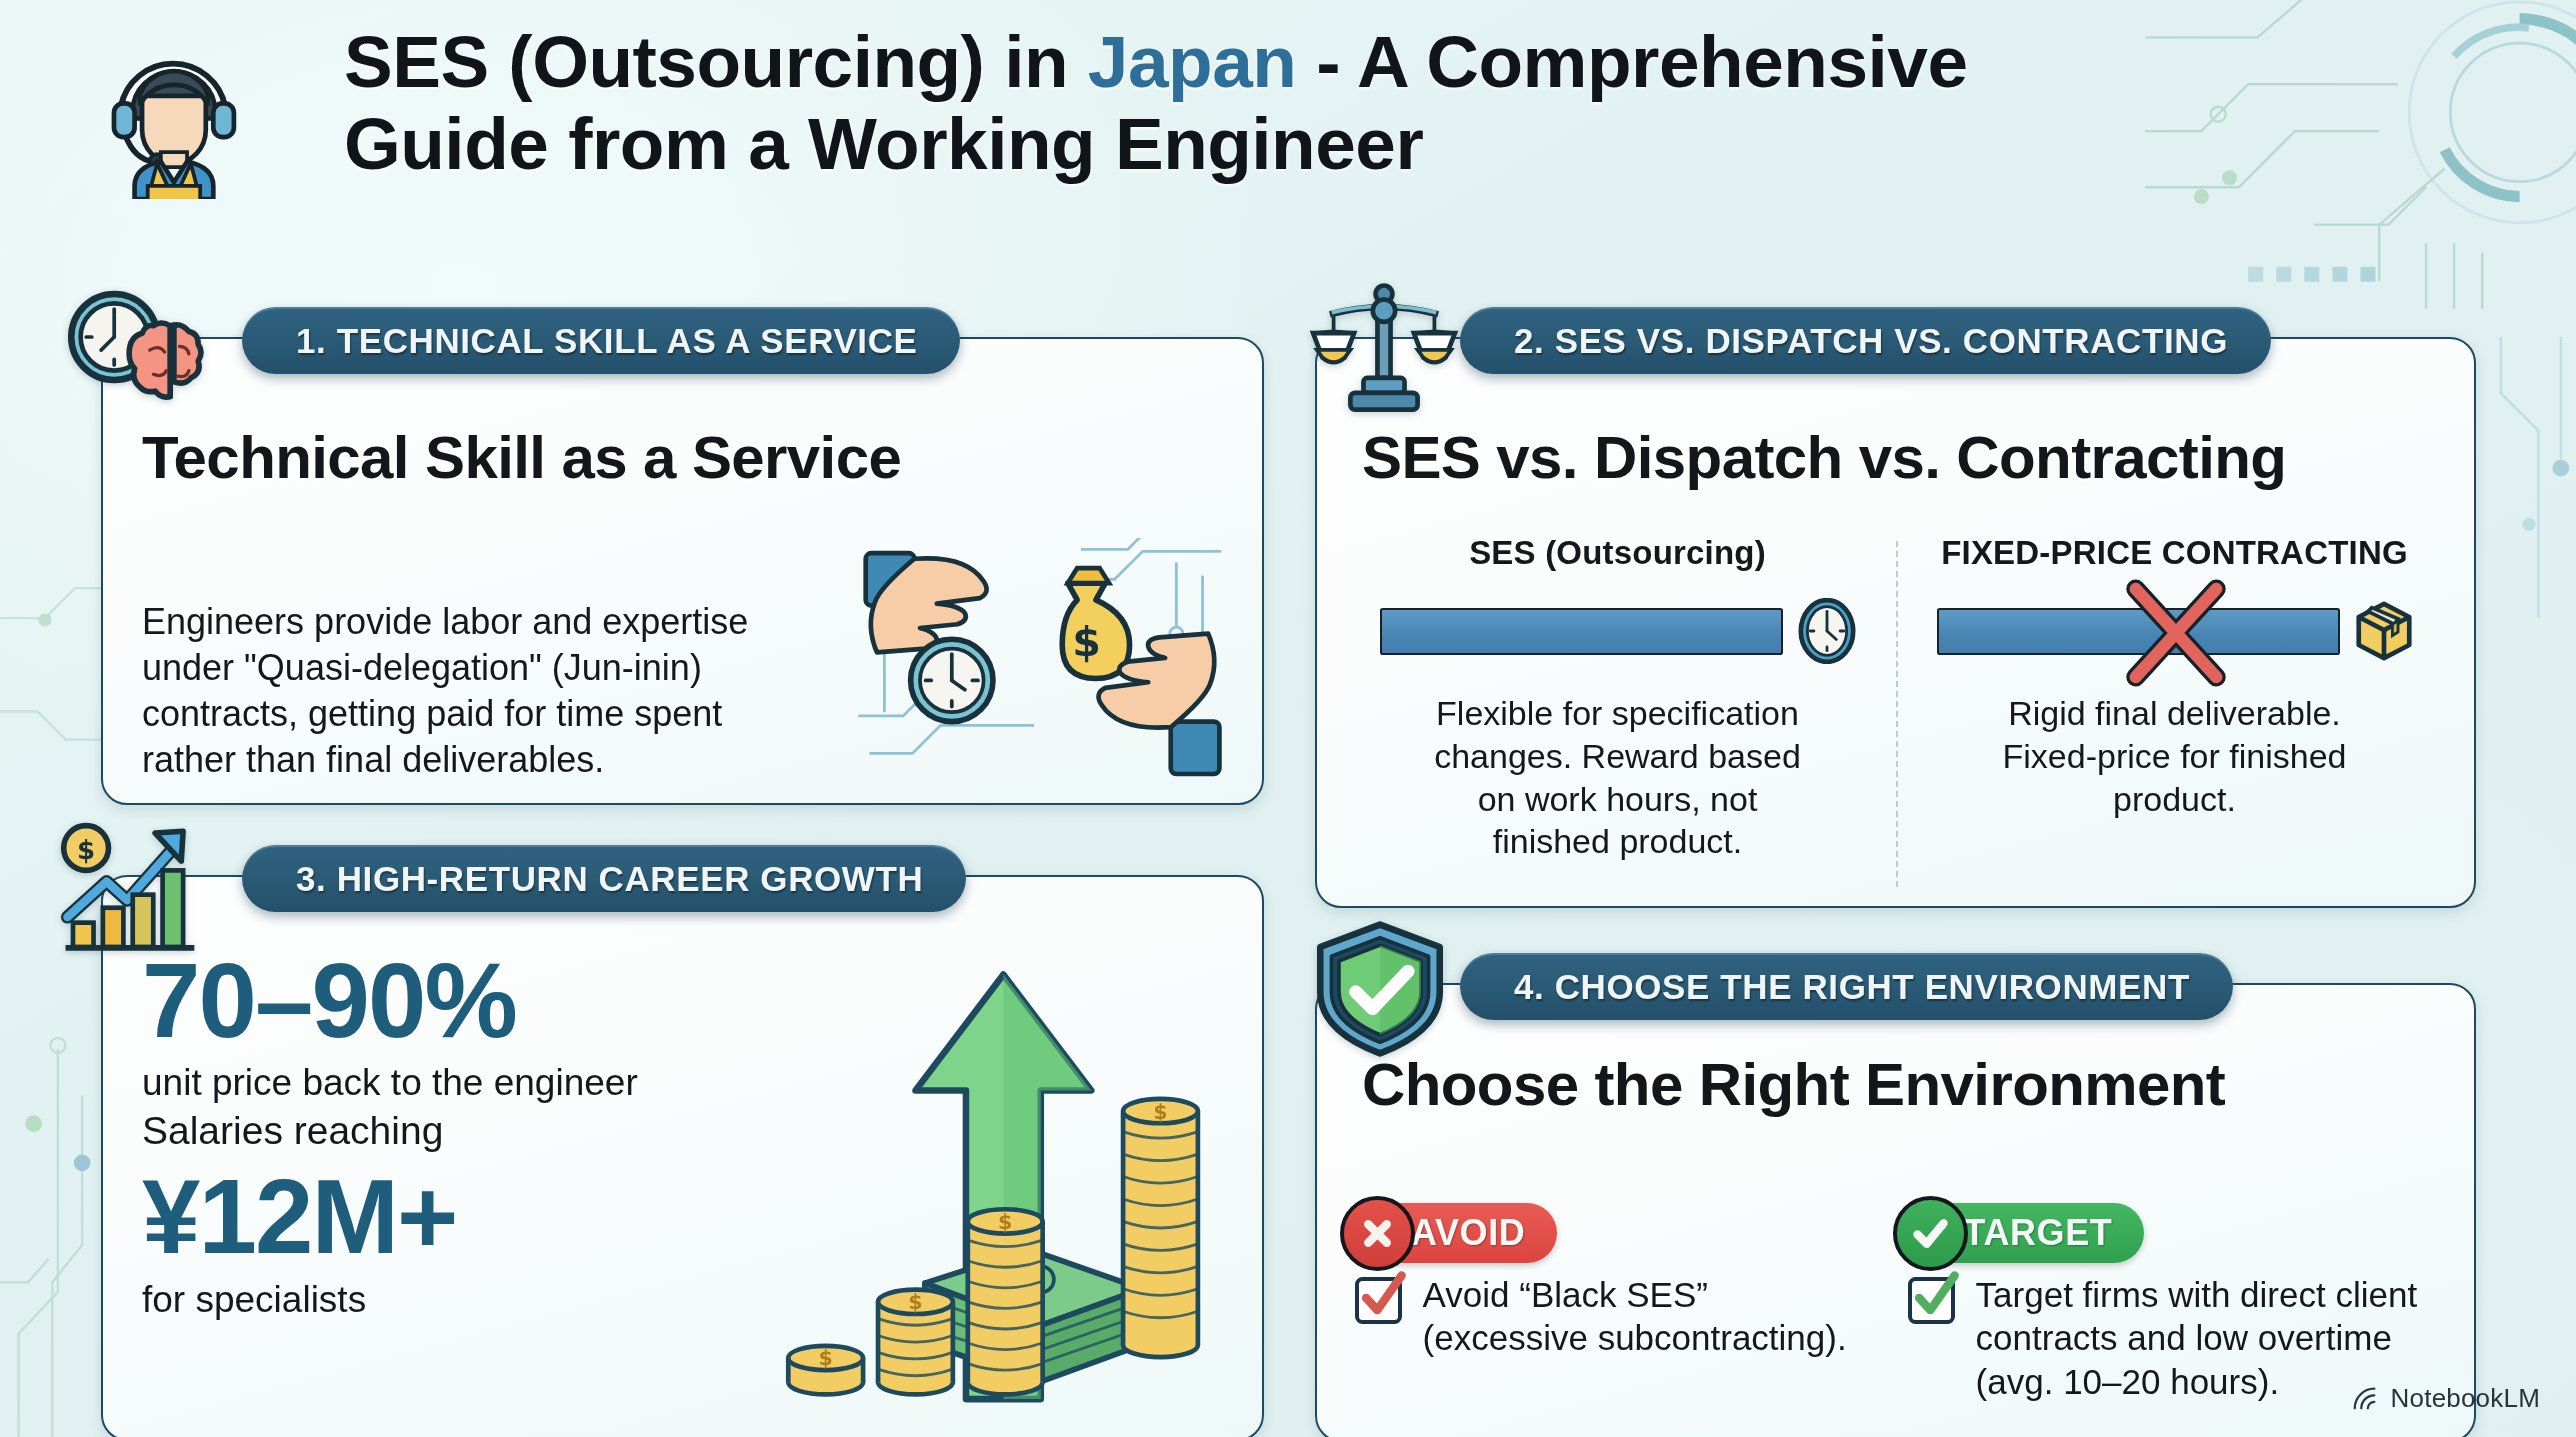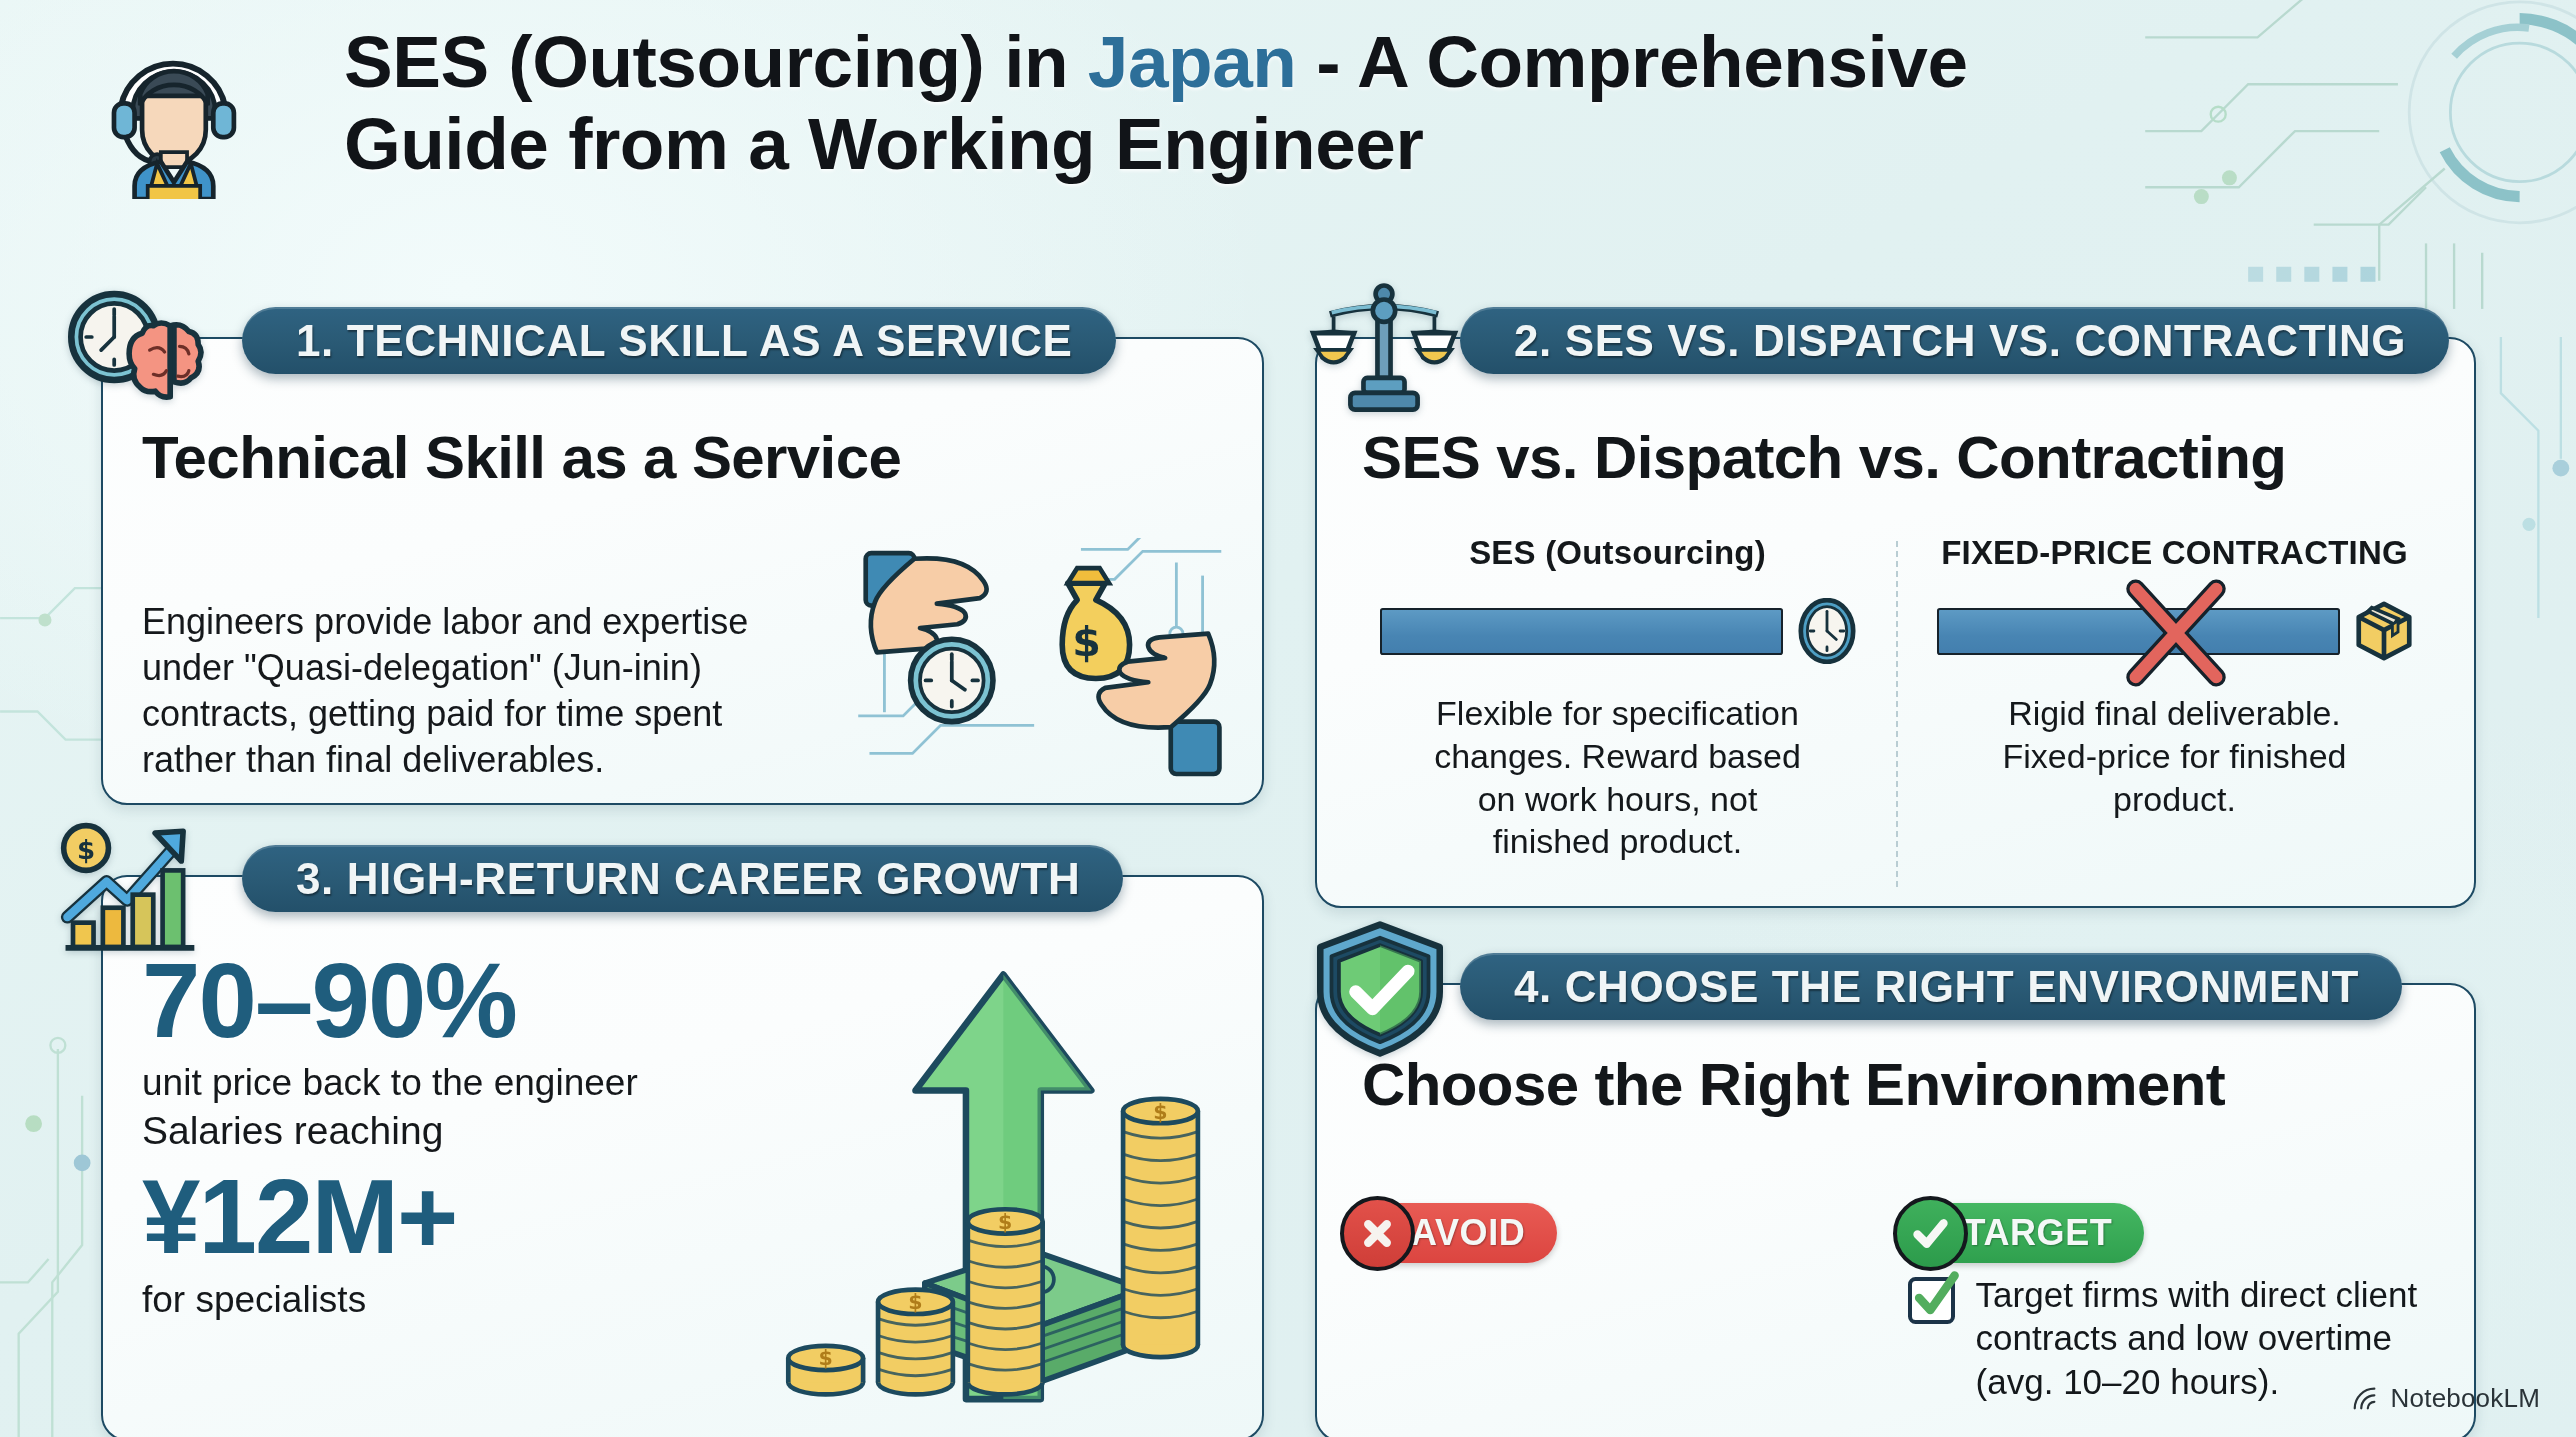--- a/index.html
+++ b/index.html
@@ -63,21 +63,21 @@
     position:absolute;
     height:67px;
     background:linear-gradient(180deg,#2f6382 0%, #2a5a75 52%, #23506a 100%);
     border-radius:34px;
     display:flex; align-items:center;
     padding:0 43px 0 54px;
     box-shadow:0 4.7px 10.3px rgba(15,48,66,0.34), inset 0 1.9px 0 rgba(255,255,255,0.16);
     z-index:6;
   }
   .ribbon-text {
-    font-size:44px; font-weight:bold; letter-spacing:0.6px;
+    font-size:35px; font-weight:bold; letter-spacing:0.6px;
     color:#f0f5f6;
     text-shadow:0.9px 1.9px 1.9px rgba(0,0,0,0.42);
     white-space:nowrap;
   }
   .r1 { left:242px;  top:307px; }
   .r2 { left:1460px; top:307px; }
   .r3 { left:242px;  top:845px; }
   .r4 { left:1460px; top:953px; }
 
   
@@ -594,20 +594,28 @@
         <span class="pill-circle pc-green">
           <svg width="43" height="39" viewBox="0 0 46 42">
             <path d="M9 22 L19 32 L37 10" fill="none" stroke="#f6f8f5" stroke-width="9" stroke-linecap="round" stroke-linejoin="round"></path>
           </svg>
         </span>
         <span class="pill-text">TARGET</span>
       </div>
     </div>
   </div>
 
+  <div class="checkrow cr-left">
+    <span class="chk">
+      <svg width="58" height="58" viewBox="0 0 62 62">
+        <path d="M14 32 L26 45 L52 8" fill="none" stroke="#d4594f" stroke-width="9" stroke-linecap="round" stroke-linejoin="round"></path>
+      </svg>
+    </span>
+    <span class="chk-text">Avoid “Black SES” (excessive subcontracting).</span>
+  </div>
 
   <div class="checkrow cr-right">
     <span class="chk">
       <svg width="58" height="58" viewBox="0 0 62 62">
         <path d="M14 32 L26 45 L52 8" fill="none" stroke="#52ad5e" stroke-width="9" stroke-linecap="round" stroke-linejoin="round"></path>
       </svg>
     </span>
     <span class="chk-text">Target firms with direct client contracts and low overtime (avg. 10–20 hours).</span>
   </div>
 </div>

